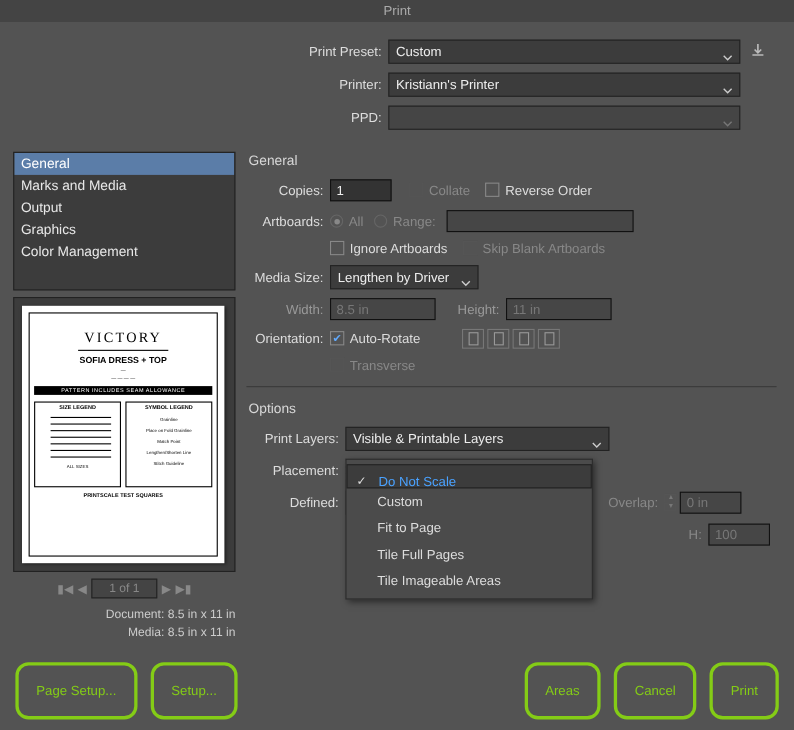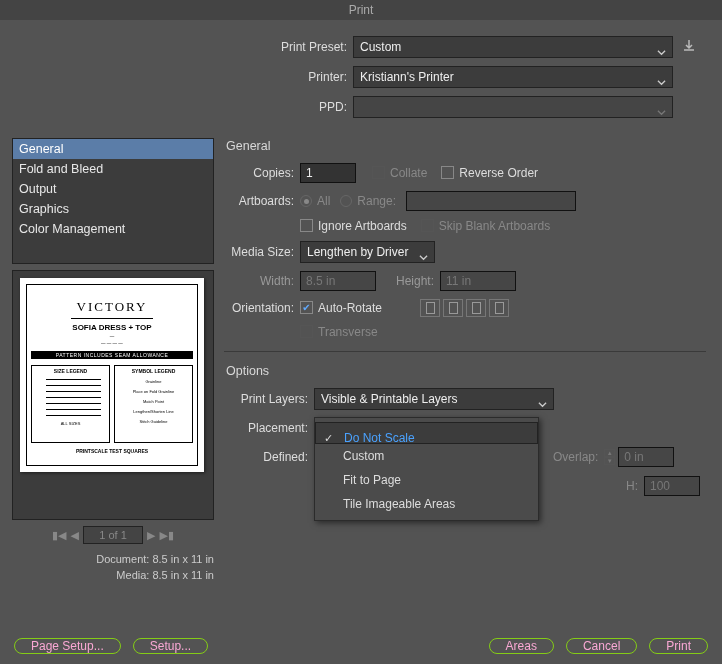--- a/index.html
+++ b/index.html
@@ -15,21 +15,21 @@
   .sel.w160 { width: 135px; }
   .sel.w260 { width: 240px; }
   .sel.disabled { color: #777; background:#454545;}
   .btn-icon { margin-left: 8px; color: #bbb; }
   .main { display: flex; padding: 0 12px 0 12px; }
   .left-col { width: 202px; }
   .cat-list { background: #3c3c3c; border: 1px solid #222; height: 126px; overflow:hidden; }
   .cat-list .item { padding: 3px 6px; font-size: 12.5px; color: #e8e8e8; }
   .cat-list .item.sel-row { background: #5b7da8; color: #fff; }
   .preview-box { margin-top: 6px; background: #3c3c3c; border: 1px solid #222; padding: 7px; height: 250px; }
-  .page { background: #fff; width: 184px; height: 194px; box-shadow: 1px 1px 3px rgba(0,0,0,0.5); position:relative; overflow:hidden;}
+  .page { background: #fff; width: 184px; height: 234px; box-shadow: 1px 1px 3px rgba(0,0,0,0.5); position:relative; overflow:hidden;}
   .page-inner { border:1px solid #000; position:absolute; left:6px; right:6px; top:6px; bottom:6px; padding:4px;}
   .page-inner .brand { font-family: Georgia, serif; letter-spacing:2px; text-align:center; color:#000; font-size:13px; margin-top:10px;}
   .page-inner .sub { text-align:center; color:#000; font-size:8px; font-weight:bold; margin-top:4px;}
   .page-inner .tiny { text-align:center; color:#000; font-size:4.5px; margin-top:2px; line-height:1.2;}
   .page-inner .band { background:#000; color:#fff; font-size:5px; text-align:center; margin-top:4px; padding:1px 0; letter-spacing:0.5px;}
   .legend-row { display:flex; gap:4px; margin-top:6px;}
   .legend-box { border:1px solid #000; flex:1; height:78px; padding:2px;}
   .legend-box .hd { font-size:5px; font-weight:bold; text-align:center; color:#000;}
   .legend-box .line { height:0; border-top:1px solid #000; margin:5px 6px 0 12px;}
   .legend-box .txt { font-size:4px; color:#000; text-align:center; margin-top:5px;}
@@ -38,21 +38,21 @@
   .pager .nav { font-size:11px; cursor:pointer; color:#888;}
   .pager .pg { background:#444; border:1px solid #222; width:60px; height:18px; line-height:16px; text-align:center; font-size:11px; color:#888;}
   .meta { text-align:right; font-size:11px; color:#ccc; margin-top:8px; line-height:1.45;}
   .right-col { flex:1; margin-left:10px; position:relative;}
   .section-h { color:#d8d8d8; margin:1px 0 10px 2px; font-size:12.5px;}
   .rrow { display:flex; align-items:center; margin-bottom:8px;}
   .rrow .rlbl { width:76px; text-align:right; padding-right:6px; color:#ddd;}
   .rrow .rlbl.w90 { width:90px; }
   .txtin { background:#333; border: 1px solid #111; color:#eee; height:20px; padding:0 5px; font-size:12px;}
   .txtin.w56 { width:56px;}
-  .txtin.w76 { width:76px;}
+  .txtin.w76 { width:96px;}
   .txtin.disabled { color:#777; background:#464646;}
   .chk { display:inline-flex; align-items:flex-start; gap:5px; margin-right:14px; color:#ddd;}
   .chk .box { width:13px; height:13px; border:1px solid #888; background:#535353; display:inline-flex; align-items:center; justify-content:center; font-size:10px; color:#61aaff;}
   .chk.disabled { color:#888;}
   .chk.disabled .box { border-color:#555;}
   .radio { display:inline-flex; align-items:center; gap:5px; margin-right:10px; color:#888;}
   .radio .circ { width:12px; height:12px; border:1px solid #666; border-radius:50%; display:inline-flex; align-items:center; justify-content:center;}
   .radio .circ .dot { width:5px; height:5px; background:#888; border-radius:50%;}
   .orient-icons { display:inline-flex; gap:3px; margin-left:24px;}
   .orient-icons .oi { width:20px; height:18px; border:1px solid #777; display:inline-flex; align-items:center; justify-content:center; position:relative;}
@@ -60,21 +60,21 @@
   .divider { height:1px; background:#3a3a3a; margin:12px 4px 12px 0;}
   .mini-grid { width:18px; height:18px; display:inline-grid; grid-template-columns:repeat(3,5px); grid-template-rows:repeat(3,5px); gap:1px; margin-right:6px;}
   .mini-grid span { background:#3a3a3a; border:1px solid #777;}
   .dropdown-pop { position:absolute; left:90px; top:279px; width:225px; background:#4b4b4b; border:1px solid #2b2b2b; box-shadow:2px 2px 6px rgba(0,0,0,0.5); z-index:20; padding:4px 0;}
   .dropdown-pop .opt { padding:5px 10px 5px 28px; color:#ddd; font-size:12px; position:relative;}
   .dropdown-pop .opt.sel { color:#4aa2ff;}
   .dropdown-pop .opt .chkm { position:absolute; left:8px; top:5px; color:#ddd; font-size:11px;}
   .stepper { display:inline-flex; flex-direction:column; margin-right:3px;}
   .stepper span { width:11px; height:8px; border:1px solid #555; font-size:7px; text-align:center; line-height:6px; color:#777;}
   .footer { position:absolute; left:0; right:0; bottom:10px; display:flex; align-items:center; padding: 0 14px;}
-  .pill { border:1px solid #84cc16; border-radius:12px; padding:0 16px; color:#f9a8d4; font-size:12px; background:transparent;}
+  .pill { border:3px solid #84cc16; border-radius:12px; padding:16px 16px; color:#84cc16; font-size:12px; background:transparent;}
   .footer .gap { flex:1;}
 </style>
 </head>
 <body>
 
 <div class="title-bar">Print</div>
 
 <div class="top-panel">
   <div class="form-row">
     <label class="lbl">Print Preset:</label>
@@ -105,21 +105,21 @@
             <path d="M1 3 L5 7 L9 3" stroke="#777" fill="none" stroke-width="1.4"></path>
           </svg></span>
     </div>
   </div>
 </div>
 
 <div class="main">
   <div class="left-col">
     <div class="cat-list">
       <div class="item sel-row">General</div>
-      <div class="item">Fold and Bleed</div>
+      <div class="item">Marks and Media</div>
       <div class="item">Output</div>
       <div class="item">Graphics</div>
       <div class="item">Color Management</div>
     </div>
 
     <div class="preview-box">
       <div class="page">
         <div class="page-inner">
           <div class="brand">VICTORY</div>
           <div style="border-top:1px solid #000; margin:3px 40px 0;"></div>
@@ -311,20 +311,21 @@
       <span style="color:#888">H:</span>
       <span style="width:6px"></span>
       <input class="txtin w56 disabled" value="100" style="">
       <span style="width:10px"></span>
     </div>
 
     <div class="dropdown-pop">
       <div class="opt sel"><span class="chkm">✓</span><span>Do Not Scale</span></div>
       <div class="opt">Custom</div>
       <div class="opt">Fit to Page</div>
+      <div class="opt">Tile Full Pages</div>
       <div class="opt">Tile Imageable Areas</div>
     </div>
   </div>
 </div>
 
 <div class="footer">
   <button class="pill">Page Setup...</button>
   <span style="width:12px"></span>
   <button class="pill">Setup...</button>
   <span class="gap"></span>

